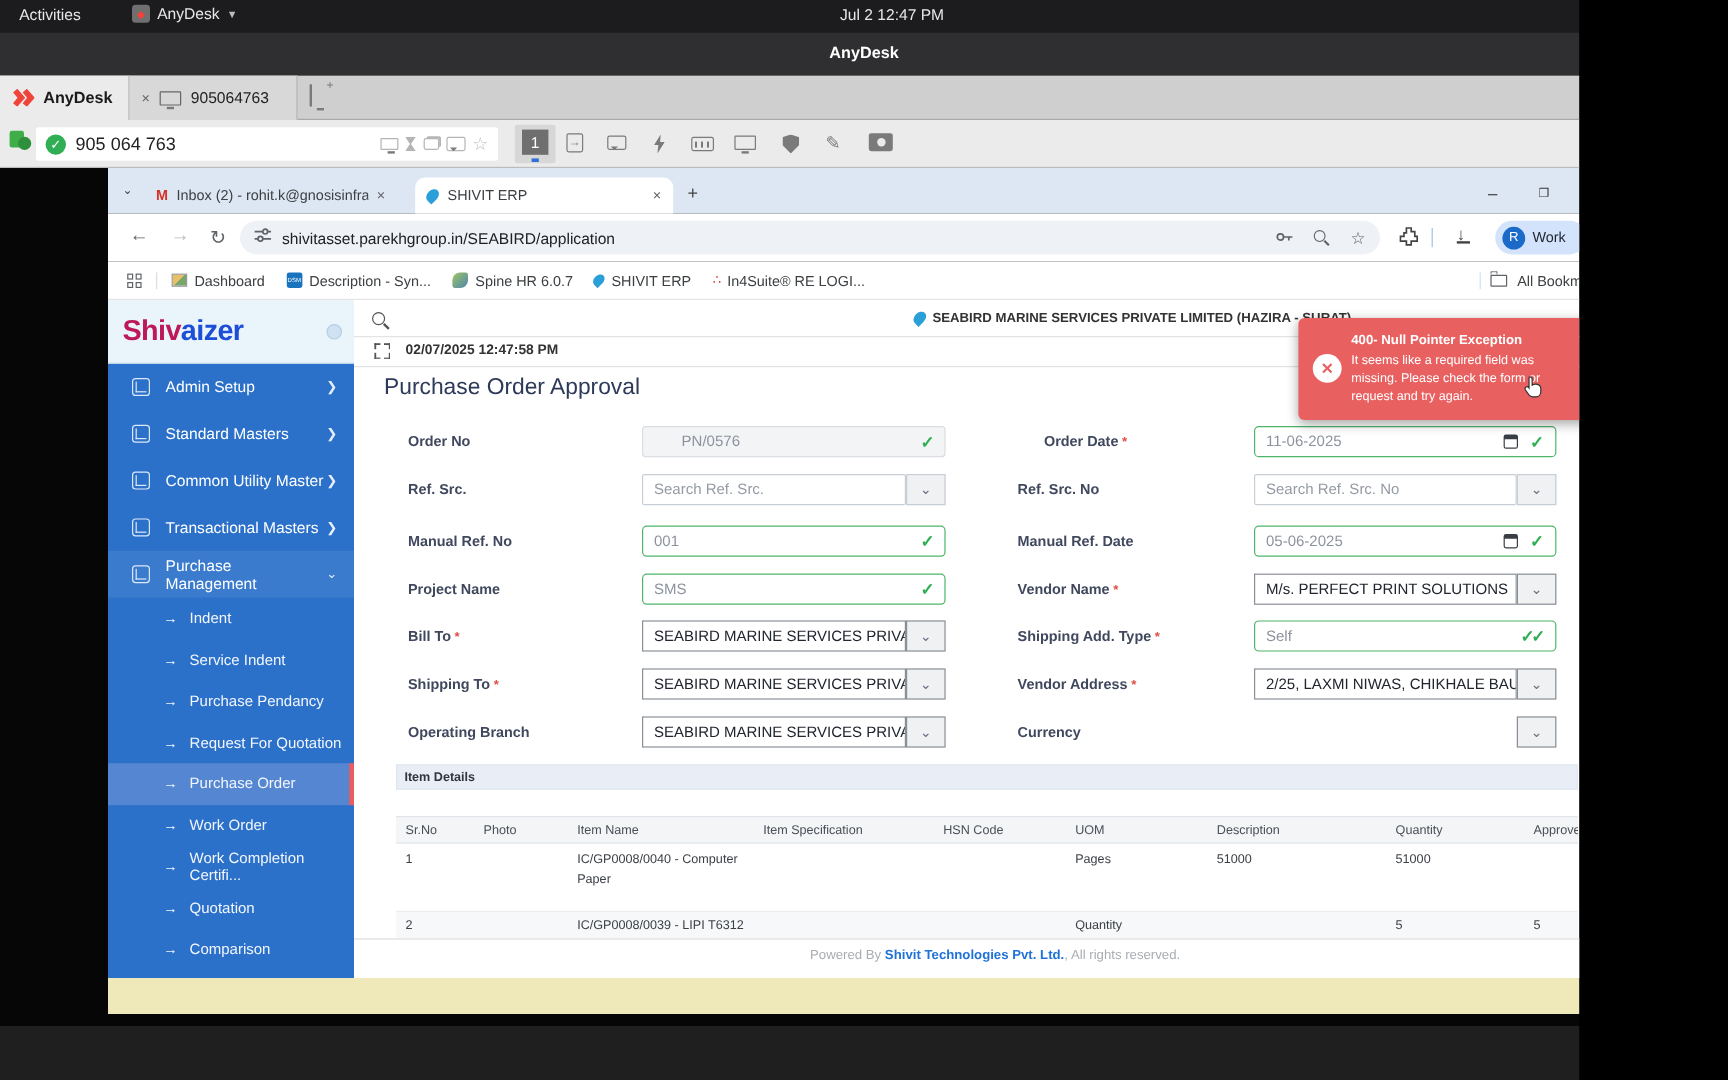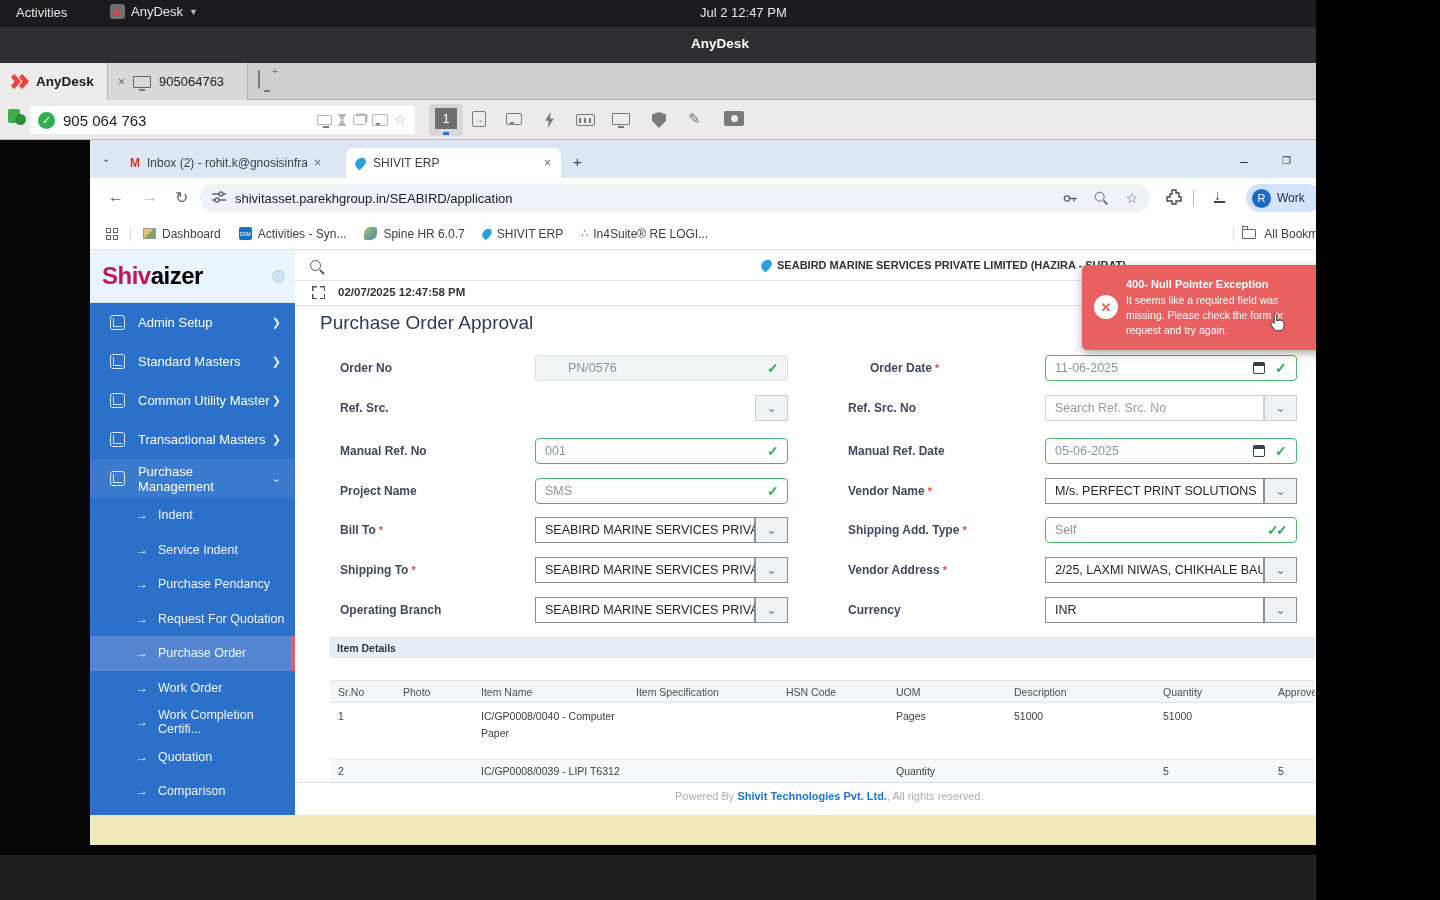--- a/index.html
+++ b/index.html
@@ -257,21 +257,21 @@
         <span style="width:5px;height:5px;border:1.4px solid #5f6368;"></span>
         <span style="width:5px;height:5px;border:1.4px solid #5f6368;"></span>
     </span>
     <span class="vbar" style="margin:0 12px;height:14px;background:#dadce0;"></span>
     <span class="flex" style="gap:6px;margin-right:18px;">
       <span style="width:13px;height:11px;border:1px solid #999;background:linear-gradient(135deg,#e8c067 50%,#79a76a 50%);"></span>
       <span>Dashboard</span>
     </span>
     <span class="flex" style="gap:6px;margin-right:18px;">
       <span style="width:13px;height:13px;background:#1a74bd;border-radius:2px;color:#fff;font-size:5px;display:flex;align-items:center;justify-content:center;">DSM</span>
-      <span>Activities - Syn...</span>
+      <span>Description - Syn...</span>
     </span>
     <span class="flex" style="gap:6px;margin-right:18px;">
       <span style="width:13px;height:13px;background:linear-gradient(135deg,#9dc561,#4e86b0);border-radius:50% 2px 50% 2px;"></span>
       <span>Spine HR 6.0.7</span>
     </span>
     <span class="flex" style="gap:6px;margin-right:18px;">
       <span style="width:8px;height:11px;background:#2ba0d8;border-radius:0 50% 50% 50%;transform:rotate(-135deg);"></span>
       <span>SHIVIT ERP</span>
     </span>
     <span class="flex" style="gap:6px;">
@@ -282,21 +282,21 @@
       <span class="vbar" style="height:14px;background:#cfe0f5;"></span>
       <span style="width:14px;height:10px;border:1.4px solid #5f6368;border-radius:1px;position:relative;">
           <span style="position:absolute;left:-1.4px;top:-4px;width:6px;height:3px;border:1.4px solid #5f6368;border-bottom:none;border-radius:1px 1px 0 0;"></span>
         </span>
       <span>All Bookmarks</span>
     </span>
   </div>
 
   <div class="abs sidebar">
     <div class="logoarea">
-      <span style="font-size:24px;font-weight:bold;letter-spacing:-0.5px;"><span style="color:#be185d;">Shiv</span><span style="color:#000000;margin-top:32px;">aizer</span></span>
+      <span style="font-size:24px;font-weight:bold;letter-spacing:-0.5px;"><span style="color:#be185d;">Shiv</span><span style="color:#1d4ed8;margin-top:32px;">aizer</span></span>
       <span style="margin-left:auto;margin-right:10px;width:13px;height:13px;border-radius:50%;background:#cfe2f2;border:1px solid #b5cfe4;"></span>
     </div>
     <div class="menu">
       <div class="mitem">
           <span class="cube"></span>
           <span>Admin Setup</span>
           <span class="mchev">❯</span>
         </div>
       <div class="mitem">
           <span class="cube"></span>
@@ -374,20 +374,23 @@
     <div class="abs" style="left:25px;top:62px;font-size:19px;font-weight:500;color:#2e3a59;">Purchase Order Approval</div>
 
     
     <span class="lbl" style="left:45px;top:111px;">Order No</span>
     <div class="ctl gray" style="left:240px;top:105px;width:253px;padding-left:32px;">
         <span>PN/0576</span>
       </div>
     <span class="ck" style="left:472px;top:110px;">✓</span>
 
     <span class="lbl" style="left:45px;top:151px;">Ref. Src.</span>
+    <div class="ctl srch" style="left:240px;top:145px;width:220px;">
+        <span>Search Ref. Src.</span>
+      </div>
     <div class="selbtn lt" style="left:460px;top:145px;">⌄</div>
 
     <span class="lbl" style="left:45px;top:194px;">Manual Ref. No</span>
     <div class="ctl valid" style="left:240px;top:188px;width:253px;">
         <span>001</span>
       </div>
     <span class="ck" style="left:472px;top:193px;">✓</span>
 
     <span class="lbl" style="left:45px;top:234px;">Project Name</span>
     <div class="ctl valid" style="left:240px;top:228px;width:253px;">
@@ -447,23 +450,20 @@
     <span class="ck" style="left:972px;top:272px;">✓</span>
     <span class="ck" style="left:981px;top:272px;">✓</span>
 
     <span class="lbl req" style="left:553px;top:313px;text-align:right;">Vendor Address</span>
     <div class="ctl sel" style="left:750px;top:307px;width:219px;">
         <span>2/25, LAXMI NIWAS, CHIKHALE BAUG,</span>
       </div>
     <div class="selbtn" style="left:969px;top:307px;">⌄</div>
 
     <span class="lbl" style="left:553px;top:353px;">Currency</span>
-    <div class="ctl sel" style="left:750px;top:347px;width:219px;">
-        <span>INR</span>
-      </div>
     <div class="selbtn" style="left:969px;top:347px;">⌄</div>
 
     
     <div class="itembar">
         <span>Item Details</span>
       </div>
     <div class="tbl">
       <div class="trow thead">
         <div>Sr.No</div>
           <div>Photo</div>

